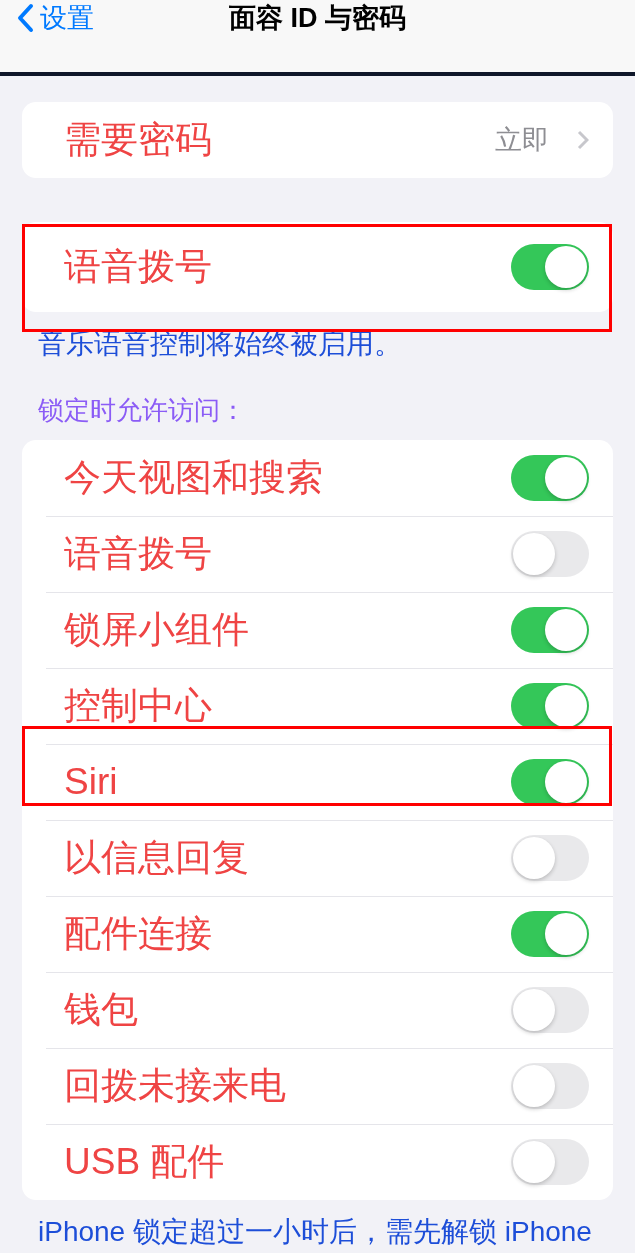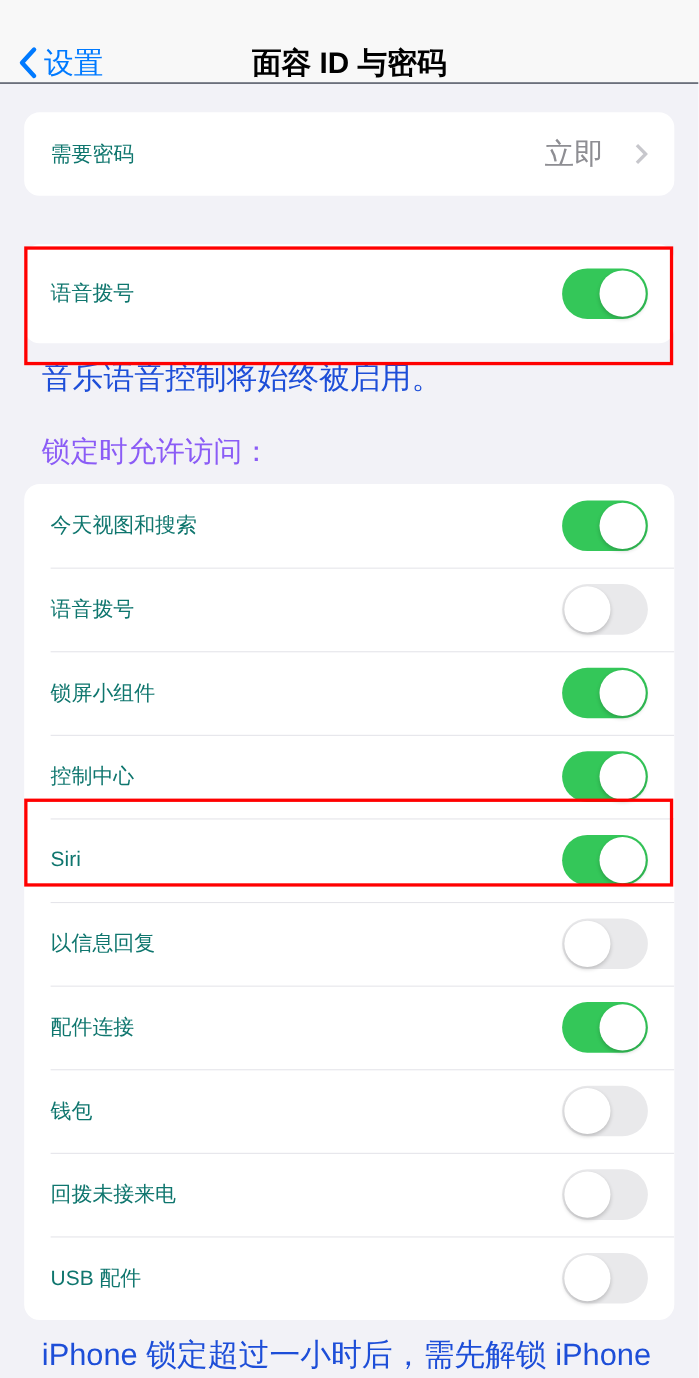--- a/index.html
+++ b/index.html
@@ -11,23 +11,23 @@
     body {
       width: 635px;
       height: 1253px;
       background: #f2f2f7;
       font-family: -apple-system, "PingFang SC", "Helvetica Neue", sans-serif;
       overflow: hidden;
     }
     .nav-bar {
       height: 76px;
       background: #f8f8f8;
-      border-bottom: 1px solid #0f172a;
-      display: flex;
-      align-items: flex-end;
+      border-bottom: 4px solid #0f172a;
+      display: flex;
+      align-items: flex-start;
       position: relative;
       padding: 0 12px;
     }
     .back-button {
       display: flex;
       align-items: center;
       color: #007aff;
       font-size: 27px;
       cursor: pointer;
     }
@@ -65,22 +65,23 @@
     .row + .row::before {
       content: "";
       position: absolute;
       left: 24px;
       right: 0;
       top: 0;
       height: 1px;
       background: #e5e5ea;
     }
     .row-label {
-      font-size: 19px;
-      color: #0f766e;
+      font-size: 37px;
+      color: #ef4444;
+      margin-left: 18px;
     }
     .row-right {
       display: flex;
       align-items: center;
       gap: 28px;
     }
     .row-value {
       font-size: 27px;
       color: #8e8e93;
     }

